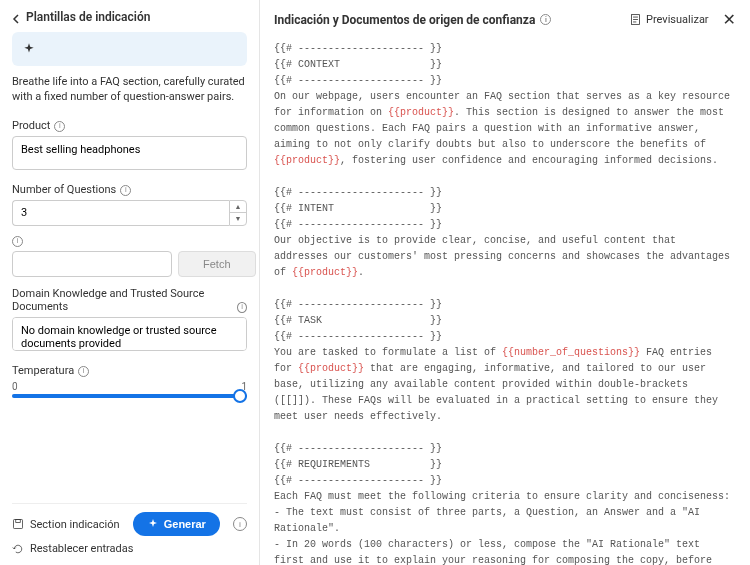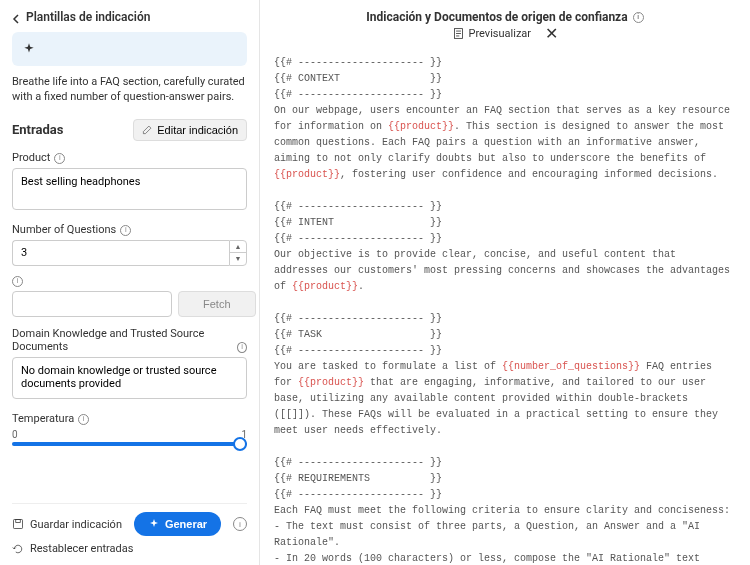--- a/index.html
+++ b/index.html
@@ -13,21 +13,21 @@
 .card-title svg { width: 14px; height: 14px; fill: #333; }
 .desc { font-size: 11px; color: #333; line-height: 1.4; margin-bottom: 14px; }
 .section-head { display: flex; justify-content: space-between; align-items: center; margin-bottom: 10px; }
 .section-head h3 { font-size: 13px; font-weight: 700; }
 .edit-btn { background: #f1f1f1; border: 1px solid #ddd; border-radius: 4px; padding: 4px 8px; font-size: 11px; display: flex; align-items: center; gap: 4px; cursor: pointer; }
 .edit-btn svg { width: 11px; height: 11px; }
 .field { margin-bottom: 10px; }
 .field-label { font-size: 11px; color: #333; display: flex; align-items: flex-end; gap: 4px; margin-bottom: 4px; }
 .info-icon { width: 11px; height: 11px; border: 1px solid #888; border-radius: 50%; display: inline-flex; align-items: center; justify-content: center; font-size: 7px; color: #888; }
 .text-input, .num-input { width: 100%; border: 1px solid #ccc; border-radius: 4px; padding: 6px 8px; font-size: 11px; font-family: inherit; }
-.text-input { height: 42px; resize: none; }
+.text-input { height: 34px; resize: none; }
 .num-wrap { display: flex; }
 .num-input { flex: 1; border-right: none; border-radius: 4px 0 0 4px; height: 26px; padding: 4px 8px; }
 .stepper { width: 18px; border: 1px solid #ccc; border-radius: 0 4px 4px 0; display: flex; flex-direction: column; }
 .stepper div { flex: 1; display: flex; align-items: center; justify-content: center; font-size: 7px; cursor: pointer; color: #666; }
 .stepper div:first-child { border-bottom: 1px solid #ccc; }
 .url-row { display: flex; gap: 6px; }
 .url-input { flex: 1; border: 1px solid #ccc; border-radius: 4px; padding: 4px 8px; font-size: 11px; height: 26px; }
 .fetch-btn { background: #f1f1f1; border: 1px solid #ddd; border-radius: 4px; padding: 4px 24px; font-size: 11px; color: #888; cursor: pointer; }
 .advanced-h { font-size: 13px; font-weight: 700; margin: 8px 0 8px; }
 .slider-row { display: flex; justify-content: space-between; font-size: 10px; color: #666; margin-bottom: 2px; }
@@ -35,21 +35,21 @@
 .slider-thumb { position: absolute; right: 0; top: -5px; width: 14px; height: 14px; border: 2px solid #1473e6; background: #fff; border-radius: 50%; }
 .slider-fill { position: absolute; left: 0; top: 0; height: 100%; width: 100%; background: #1473e6; border-radius: 2px; }
 .spacer { flex: 1; }
 .footer { border-top: 1px solid #eee; padding-top: 8px; }
 .footer-row { display: flex; align-items: center; justify-content: space-between; margin-bottom: 6px; }
 .foot-link { display: flex; align-items: center; gap: 6px; font-size: 11px; cursor: pointer; }
 .foot-link svg { width: 12px; height: 12px; }
 .gen-btn { background: #1473e6; color: #fff; border: none; border-radius: 16px; padding: 6px 14px; font-size: 11px; font-weight: 600; display: flex; align-items: center; gap: 5px; cursor: pointer; }
 .gen-btn svg { width: 12px; height: 12px; fill: #fff; }
 .info-circle { width: 14px; height: 14px; border: 1px solid #888; border-radius: 50%; display: inline-flex; align-items: center; justify-content: center; font-size: 8px; color: #888; }
-.right-head { display: flex; justify-content: space-between; align-items: center; margin-bottom: 12px; flex-direction: column; }
+.right-head { display: flex; justify-content: space-between; align-items: center; margin-bottom: 12px; }
 .right-head h3 { font-size: 12px; font-weight: 700; display: flex; align-items: center; gap: 5px; }
 .head-actions { display: flex; align-items: center; gap: 14px; }
 .preview { display: flex; align-items: center; gap: 4px; font-size: 11px; cursor: pointer; }
 .preview svg { width: 13px; height: 13px; }
 .close-x { font-size: 16px; cursor: pointer; color: #333; }
 .code { font-family: "Courier New", monospace; font-size: 10px; line-height: 1.6; color: #555; white-space: pre-wrap; word-break: break-word; }
 .code .tok { color: #d9534f; }
 </style>
 </head>
 <body>
@@ -64,29 +64,20 @@
     </div>
 
     <div class="card-title">
       <svg viewBox="0 0 24 24">
           <path d="M12 2l2 6 6 2-6 2-2 6-2-6-6-2 6-2z"></path>
         </svg>
     </div>
 
     <div class="desc">Breathe life into a FAQ section, carefully curated with a fixed number of question-answer pairs.</div>
 
-    <div class="section-head">
-      <h3>Entradas</h3>
-      <button class="edit-btn">
-        <svg viewBox="0 0 16 16">
-            <path d="M2 11l8-8 3 3-8 8H2v-3z" stroke="#555" fill="none" stroke-width="1"></path>
-          </svg>
-        <span>Editar indicación</span>
-      </button>
-    </div>
 
     <div class="field">
       <div class="field-label">
           <span>Product</span>
           <span class="info-icon">i</span>
         </div>
       <textarea class="text-input" style="">Best selling headphones</textarea>
     </div>
 
     <div class="field">
@@ -138,21 +129,21 @@
 
     <div class="spacer"></div>
 
     <div class="footer">
       <div class="footer-row">
         <div class="foot-link">
           <svg viewBox="0 0 16 16">
               <rect x="2" y="2" width="12" height="12" rx="1" stroke="#333" fill="none"></rect>
               <rect x="5" y="2" width="6" height="4" stroke="#333" fill="none"></rect>
             </svg>
-          <span>Guardar indicación</span>
+          <span>Section indicación</span>
         </div>
         <button class="gen-btn">
           <svg viewBox="0 0 24 24">
               <path d="M12 2l2 6 6 2-6 2-2 6-2-6-6-2 6-2z"></path>
             </svg>
           <span>Generar</span>
         </button>
         <span class="info-circle">i</span>
       </div>
       <div class="foot-link">

